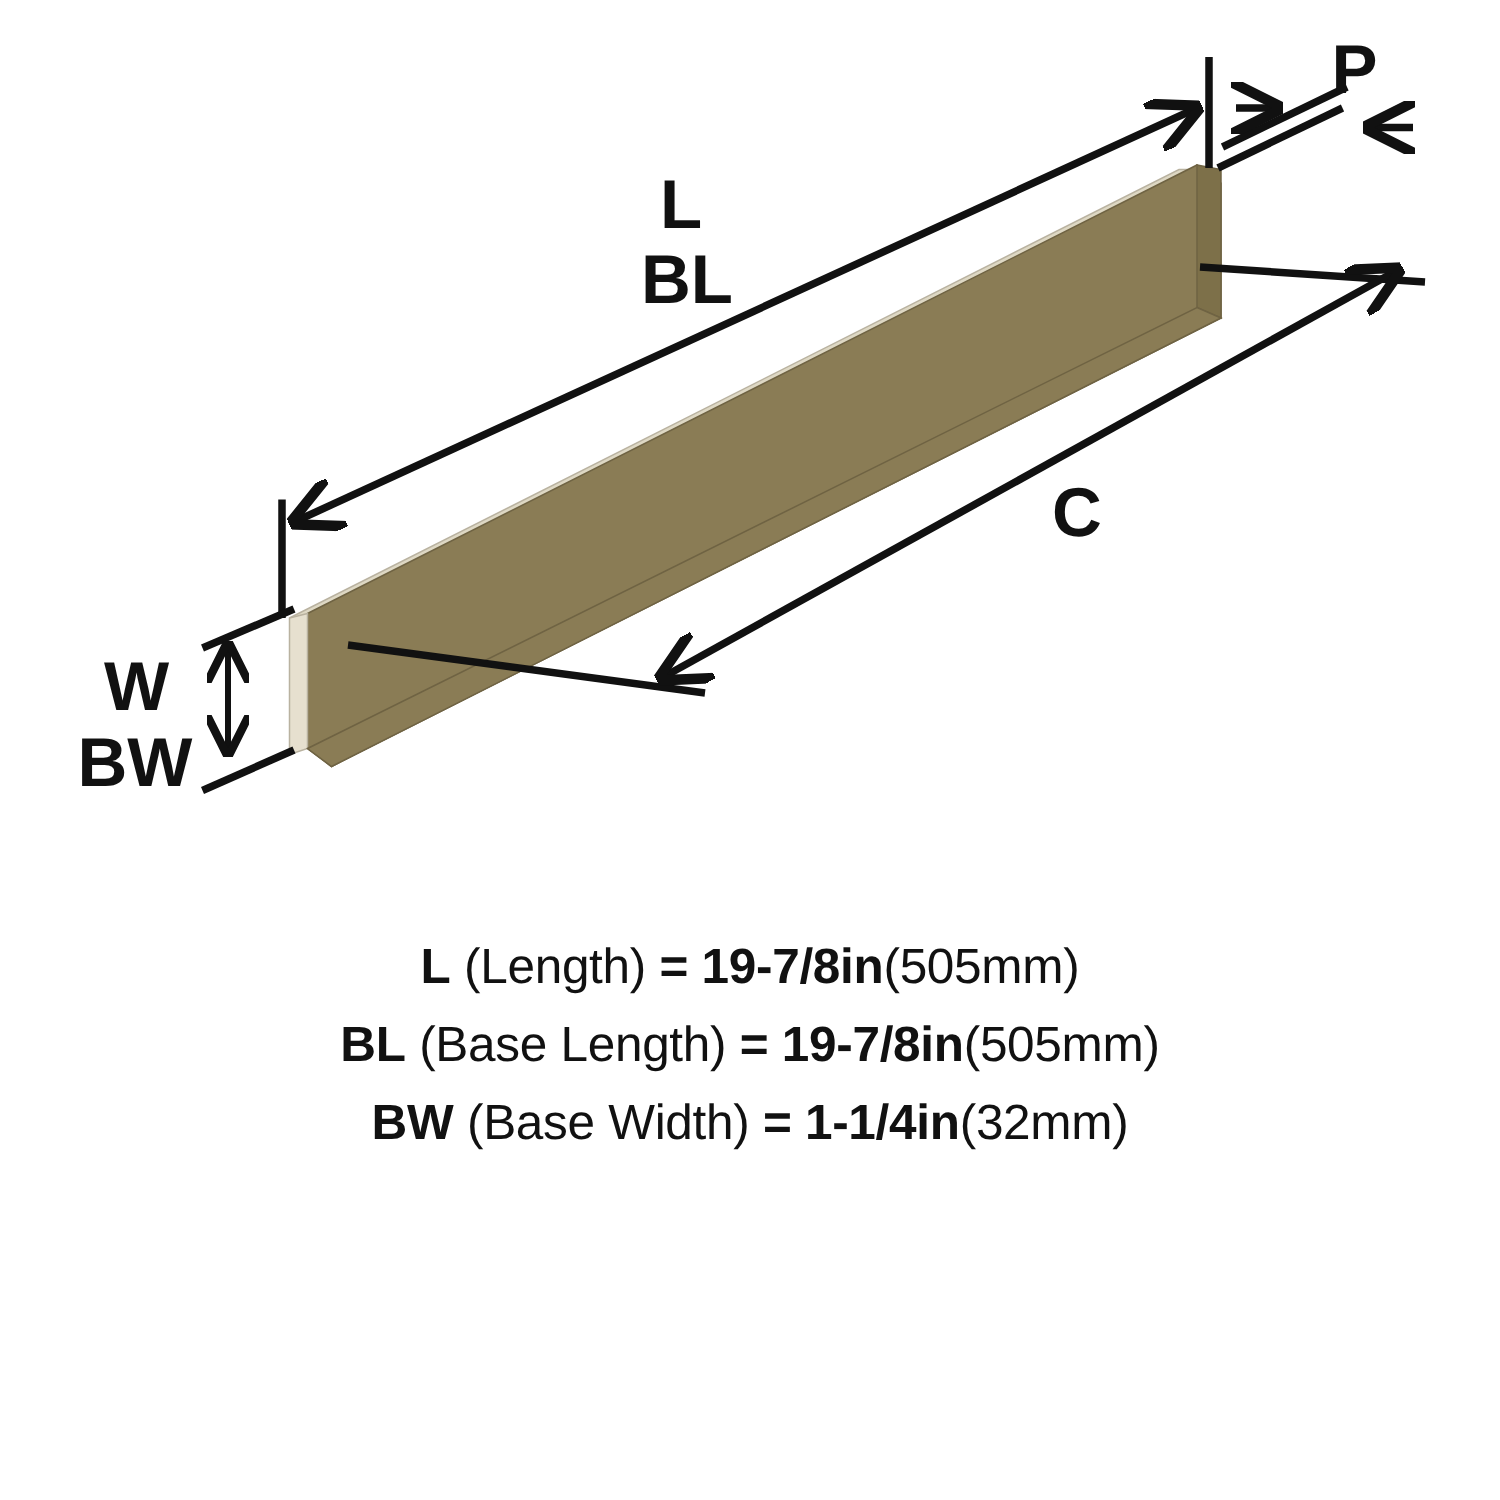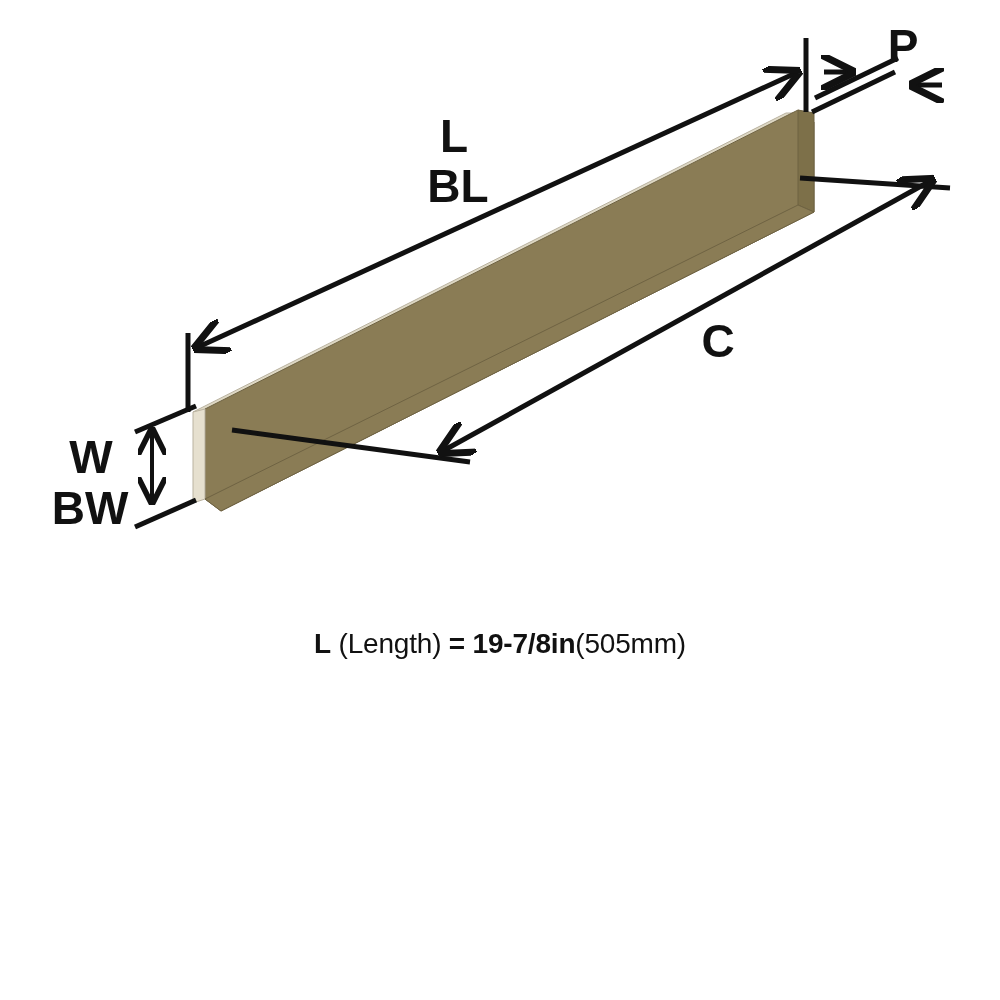--- a/index.html
+++ b/index.html
@@ -40,21 +40,21 @@
     width: 1000px;
     height: 400px;
     display: flex;
     flex-direction: column;
     align-items: center;
     justify-content: flex-start;
     padding-top: 18px;
     box-sizing: border-box;
   }
   .spec-row {
-    font-size: 28px;
+    font-size: 33px;
     line-height: 52px;
     white-space: nowrap;
     text-align: left;
     color: #111111;
     letter-spacing: -0.2px;
   }
   .sym { font-weight: bold; }
   .name { font-weight: normal; }
   .eq { font-weight: bold; }
   .val { font-weight: bold; }
@@ -135,15 +135,27 @@
     </g>
   </svg>
 
   <div id="specs">
     <div class="spec-row">
       <span class="sym">L</span>
       <span class="name">(Length)</span>
       <span class="eq">=</span>
       <span class="val">19-7/8in</span><span class="metric">(505mm)</span>
     </div>
+    <div class="spec-row">
+      <span class="sym">BL</span>
+      <span class="name">(Base Length)</span>
+      <span class="eq">=</span>
+      <span class="val">19-7/8in</span><span class="metric">(505mm)</span>
+    </div>
+    <div class="spec-row">
+      <span class="sym">BW</span>
+      <span class="name">(Base Width)</span>
+      <span class="eq">=</span>
+      <span class="val">1-1/4in</span><span class="metric">(32mm)</span>
+    </div>
   </div>
 
 </div>
 
 </body></html>

